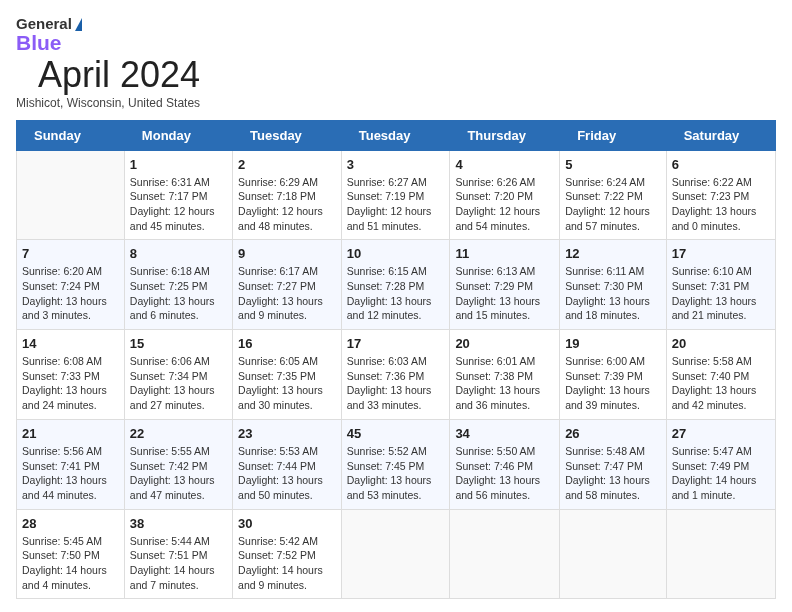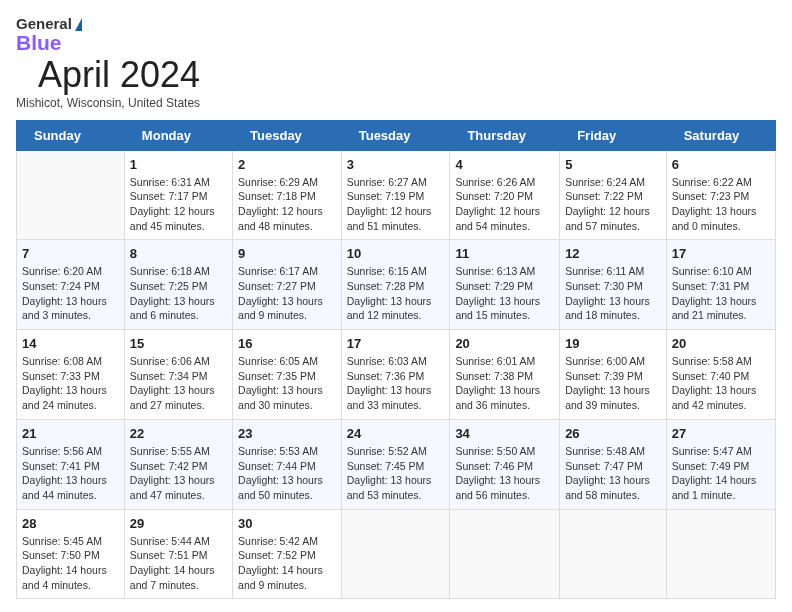--- a/index.html
+++ b/index.html
@@ -206,21 +206,21 @@
         </td>
         <td>
           <span class="day-number">22</span>
           <div class="day-info">Sunrise: 5:55 AM<br>Sunset: 7:42 PM<br>Daylight: 13 hours and 47 minutes.</div>
         </td>
         <td>
           <span class="day-number">23</span>
           <div class="day-info">Sunrise: 5:53 AM<br>Sunset: 7:44 PM<br>Daylight: 13 hours and 50 minutes.</div>
         </td>
         <td>
-          <span class="day-number">24</span>
+          <span class="day-number">45</span>
           <div class="day-info">Sunrise: 5:52 AM<br>Sunset: 7:45 PM<br>Daylight: 13 hours and 53 minutes.</div>
         </td>
         <td>
           <span class="day-number">34</span>
           <div class="day-info">Sunrise: 5:50 AM<br>Sunset: 7:46 PM<br>Daylight: 13 hours and 56 minutes.</div>
         </td>
         <td>
           <span class="day-number">26</span>
           <div class="day-info">Sunrise: 5:48 AM<br>Sunset: 7:47 PM<br>Daylight: 13 hours and 58 minutes.</div>
         </td>
@@ -228,21 +228,21 @@
           <span class="day-number">27</span>
           <div class="day-info">Sunrise: 5:47 AM<br>Sunset: 7:49 PM<br>Daylight: 14 hours and 1 minute.</div>
         </td>
       </tr>
       <tr>
         <td>
           <span class="day-number">28</span>
           <div class="day-info">Sunrise: 5:45 AM<br>Sunset: 7:50 PM<br>Daylight: 14 hours and 4 minutes.</div>
         </td>
         <td>
-          <span class="day-number">29</span>
+          <span class="day-number">38</span>
           <div class="day-info">Sunrise: 5:44 AM<br>Sunset: 7:51 PM<br>Daylight: 14 hours and 7 minutes.</div>
         </td>
         <td>
           <span class="day-number">30</span>
           <div class="day-info">Sunrise: 5:42 AM<br>Sunset: 7:52 PM<br>Daylight: 14 hours and 9 minutes.</div>
         </td>
         <td class="empty-cell"></td>
         <td class="empty-cell"></td>
         <td class="empty-cell"></td>
         <td class="empty-cell"></td>

